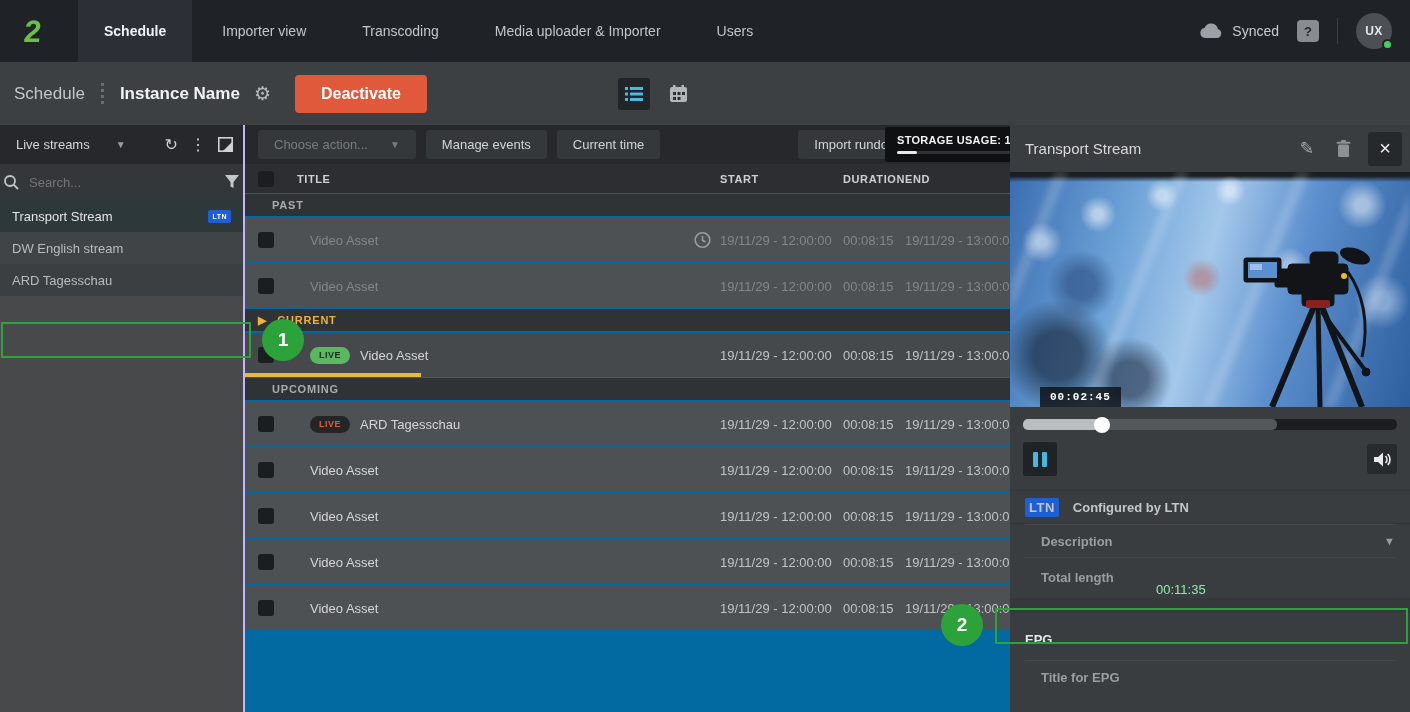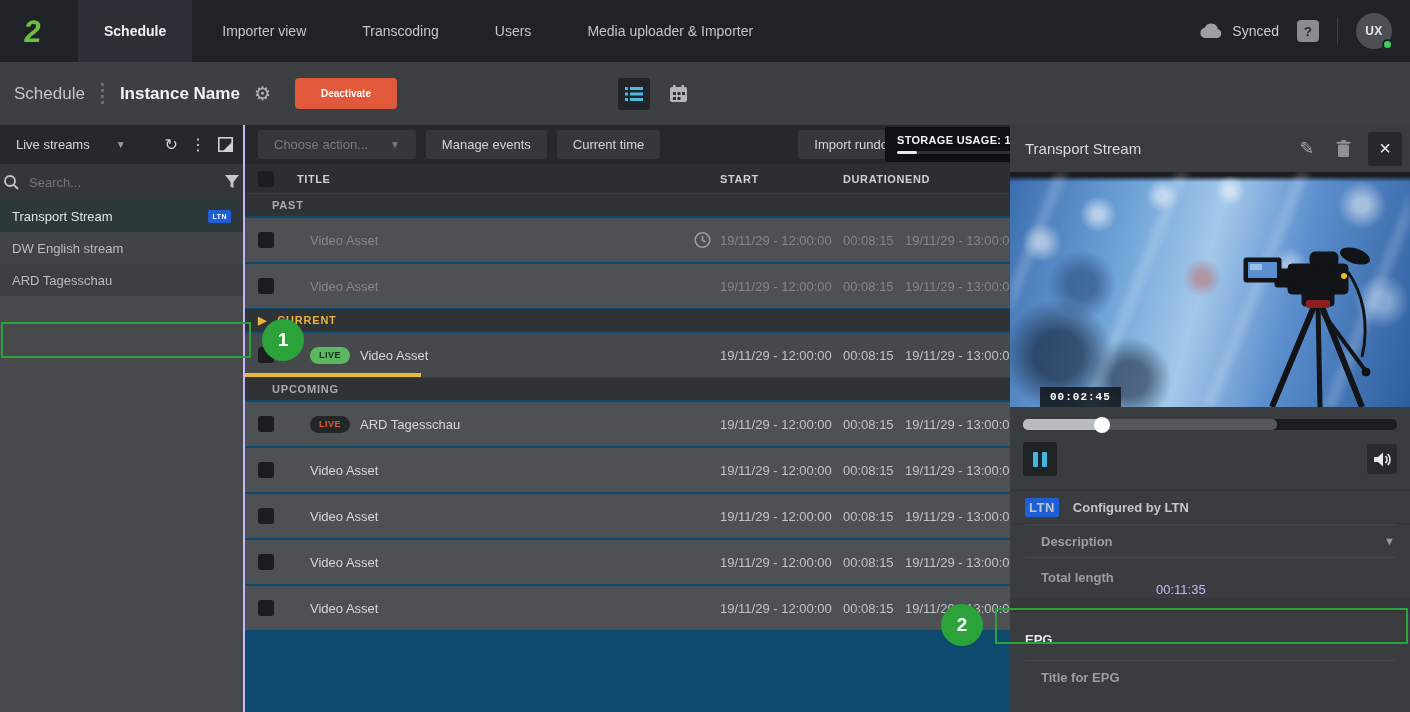--- a/index.html
+++ b/index.html
@@ -22,30 +22,30 @@
     font-size:12px; font-weight:bold; display:flex; align-items:center; justify-content:center; letter-spacing:.5px; }
   .avatar .dot { position:absolute; right:-1px; bottom:-1px; width:11px; height:11px; border-radius:50%;
     background:#3fd15c; border:2px solid #1f2226; }
 
   
   .subheader { height:63px; display:flex; align-items:center; padding:0 14px; background:#3d4043; position:relative; }
   .crumb { color:#c3c6c9; font-size:17px; }
   .crumb-divider { width:3px; height:22px; margin:0 16px; background-image:linear-gradient(#6a6e72 3px, transparent 3px); background-size:3px 6px; }
   .instance { color:#f0f2f4; font-size:17px; font-weight:bold; margin-right:14px; }
   .gear { color:#b6b9bc; font-size:19px; margin-right:24px; cursor:pointer; }
-  .deactivate { background:#e0593a; border:none; color:#fff; font-size:10px; font-weight:bold;
+  .deactivate { background:#e0593a; border:none; color:#fff; font-size:16px; font-weight:bold;
     padding:10px 26px; border-radius:4px; cursor:pointer; }
   .view-toggles { position:absolute; left:618px; display:flex; align-items:center; gap:12px; }
   .vt { width:32px; height:32px; border-radius:3px; display:flex; align-items:center; justify-content:center; cursor:pointer; }
   .vt.active { background:#212428; }
 
   
   .content { display:flex; height:587px; position:relative; }
   .sidebar { width:245px; background:#47494b; border-right:2px solid #c4b5fd; display:flex; flex-direction:column; }
-  .main { flex:1; background:#0c4a6e; position:relative; overflow:hidden; }
+  .main { flex:1; background:#0369a1; position:relative; overflow:hidden; }
 
   
   .sb-head { height:39px; background:#26282b; display:flex; align-items:center; padding:0 10px; gap:12px; }
   .sb-select { display:flex; align-items:center; gap:26px; color:#d5d7d9; font-size:13px; padding:4px 6px; cursor:pointer; flex:1; }
   .sb-select .caret { color:#9a9da0; font-size:10px; }
   .sb-ico { color:#cfd2d4; font-size:16px; cursor:pointer; display:flex; align-items:center; }
   .sb-search { height:36px; background:#33373a; display:flex; align-items:center; padding:0 4px; gap:10px; }
   .sb-search input { flex:1; background:transparent; border:none; outline:none; color:#b3b6b8; font-size:13px;
     font-family:"Liberation Sans", sans-serif; }
   .sb-item { height:32px; display:flex; align-items:center; padding:0 12px; font-size:13px; color:#b9bcbe;
@@ -132,42 +132,42 @@
   .vol-btn { width:30px; height:30px; background:#282b2e; border-radius:3px; display:flex; align-items:center;
     justify-content:center; cursor:pointer; }
   .configured { height:34px; display:flex; align-items:center; gap:14px; padding:0 15px;
     border-top:1px solid #34373a; border-bottom:1px solid #34373a; }
   .configured span { color:#c3c6c8; font-size:13px; font-weight:bold; }
   .p-section { padding:0 15px; }
   .p-heading { color:#e6e8ea; font-size:13px; font-weight:bold; padding:19px 0 13px; }
   .p-row { display:flex; align-items:center; min-height:33px; border-top:1px solid #45474a; color:#9b9ea1;
     font-size:13px; font-weight:bold; }
   .p-row .p-label { width:115px;margin-left:16px; }
-  .p-row .p-value { color:#c4b5fd; font-weight:normal;margin-top:24px; }
+  .p-row .p-value { color:#86efac; font-weight:normal;margin-top:24px; }
   .p-row .chev { margin-left:auto; color:#9b9ea1; font-size:11px; cursor:pointer; }
   .p-spacer { height:15px; background:#36393b; margin-top:1px; }
 
   
   .anno-rect { position:absolute; border:2px solid #2ca33a; z-index:50; pointer-events:none; }
   .anno-circle { position:absolute; width:42px; height:42px; border-radius:50%; background:#2ca33a; color:#fff;
     font-size:19px; font-weight:bold; display:flex; align-items:center; justify-content:center; z-index:51; }
 </style>
 </head>
 <body>
 
 <div class="topbar">
   <div class="logo">
       <span>2</span>
     </div>
   <div class="nav-tabs">
     <div class="nav-tab active">Schedule</div>
     <div class="nav-tab">Importer view</div>
     <div class="nav-tab">Transcoding</div>
+    <div class="nav-tab">Media uploader &amp; Importer</div>
     <div class="nav-tab">Users</div>
-    <div class="nav-tab">Media uploader &amp; Importer</div>
   </div>
   <div class="top-right">
     <div class="synced">
       <svg width="24" height="16" viewBox="0 0 24 16">
           <path d="M6 15 a5 5 0 0 1 -0.5 -9.9 A7 7 0 0 1 19 6.2 a4.5 4.5 0 0 1 -1 8.8 z" fill="#9ea1a4"></path>
         </svg>
       <span>Synced</span>
     </div>
     <div class="help-btn">?</div>
     <div class="top-divider"></div>

